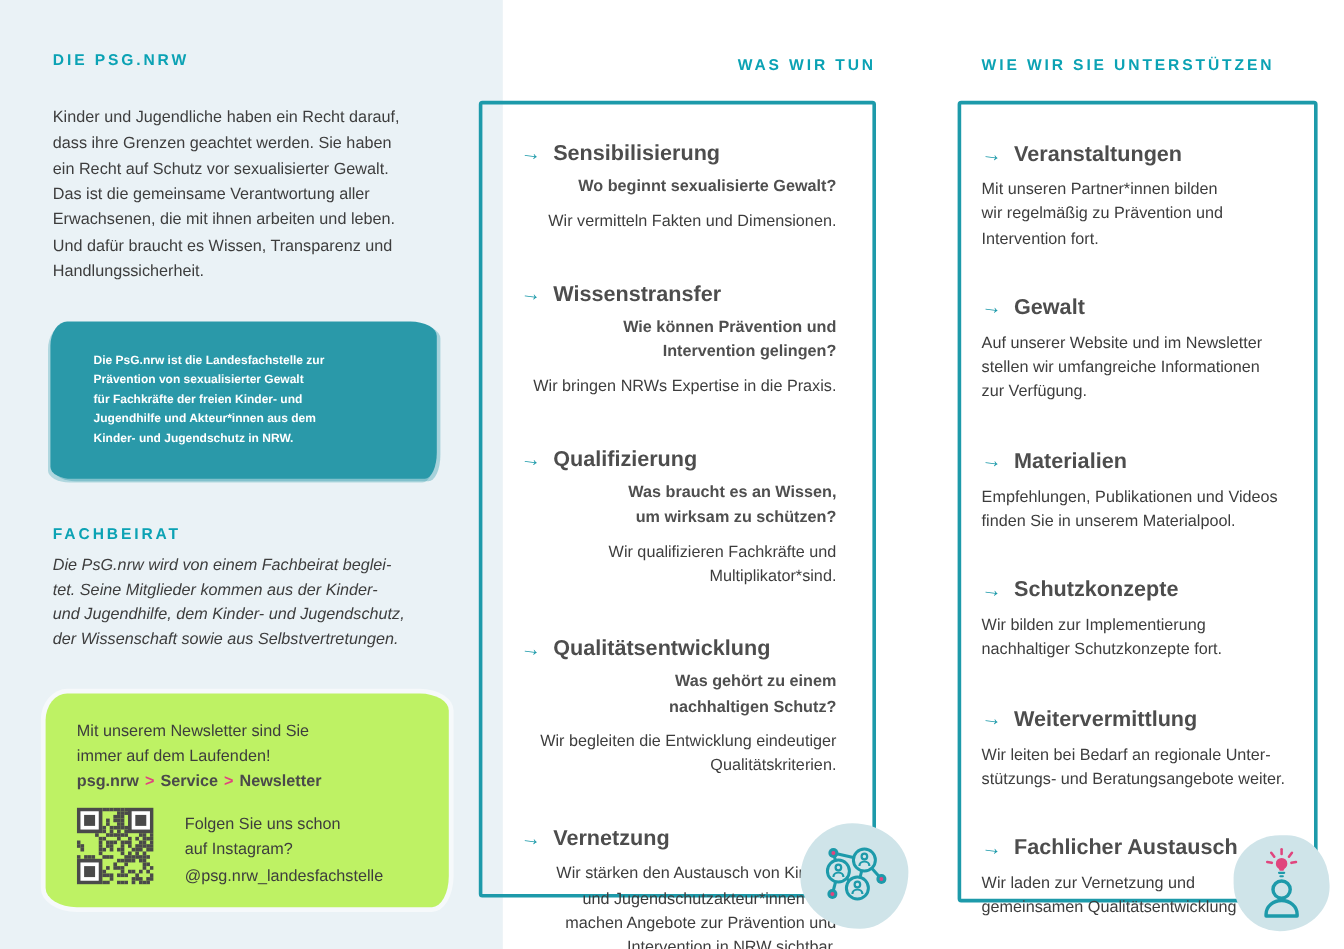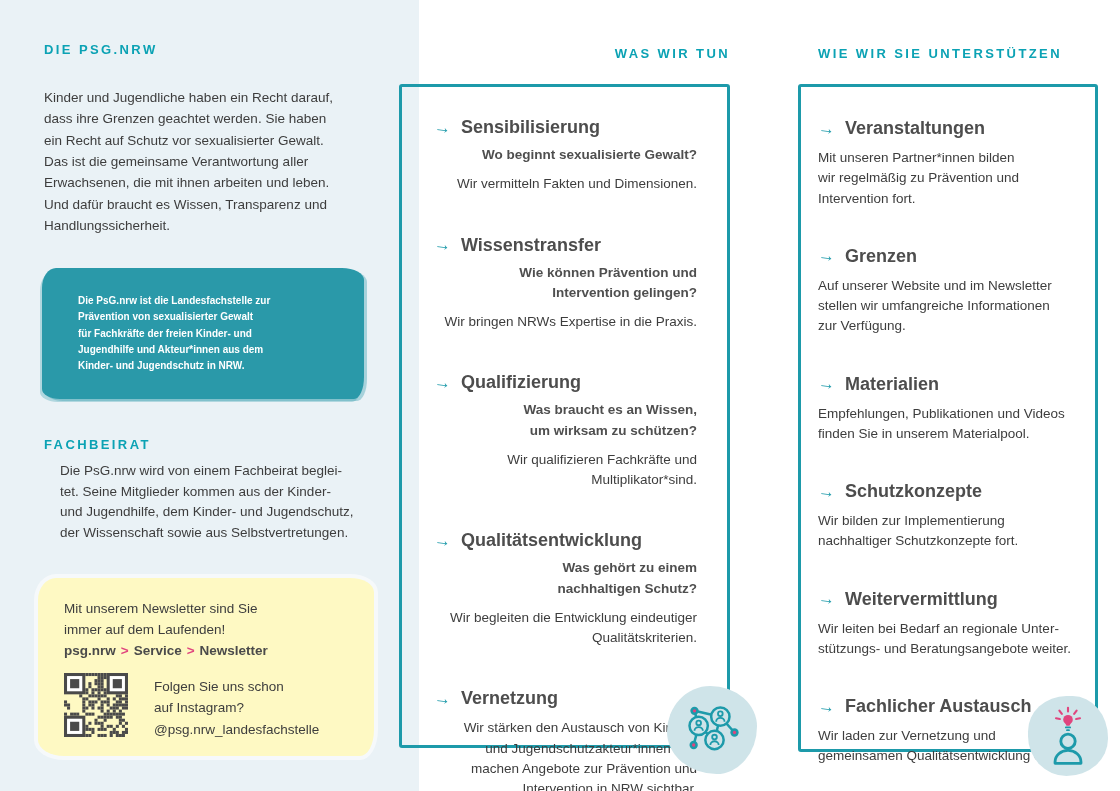--- a/index.html
+++ b/index.html
@@ -10,24 +10,24 @@
   .left-panel{position:absolute;left:0;top:0;width:419px;height:791px;
               background:#eaf2f6;box-sizing:border-box;padding:42px 22px 0 44px;}
   .sec-title{color:#0ba2b4;font-size:13px;font-weight:700;letter-spacing:2.4px;margin:0;}
   .intro{margin:30px 0 0;font-size:13.5px;line-height:1.58;white-space:pre-line;}
   .highlight{margin:32px 0 0 -2px;width:322px;box-sizing:border-box;background:#2a99a9;
              color:#fff;font-weight:700;font-size:10px;line-height:1.62;padding:25px 36px;
              border-radius:14px 22px 10px 18px / 20px 12px 22px 10px;
              box-shadow:3px 2px 0 0 rgba(42,153,169,.35), -2px 3px 0 0 rgba(42,153,169,.3);}
   .highlight p{margin:0;white-space:pre-line;}
   .fach-title{margin:38px 0 0;}
-  .fach-text{margin:9px 16px 0;font-size:13.5px;line-height:1.52;white-space:pre-line;}
+  .fach-text{margin:9px 0 0;font-size:13.5px;line-height:1.52;white-space:pre-line;font-style:italic;}
 
   .newsletter-card{position:absolute;left:38px;top:578px;width:336px;height:178px;
-             background:#fef9c3;box-sizing:border-box;padding:21px 26px;
+             background:#bef264;box-sizing:border-box;padding:21px 26px;
              border-radius:18px 24px 14px 26px / 22px 14px 26px 16px;
              box-shadow:0 0 0 4px rgba(255,255,255,.55);}
   .nl-text{margin:0;font-size:13.5px;line-height:1.55;white-space:pre-line;}
   .breadcrumb{margin:2px 0 0;font-size:13.5px;font-weight:700;color:#4a4a4a;}
   .breadcrumb .sep{color:#e0457e;margin:0 5px;}
   .insta-row{display:flex;gap:26px;margin-top:15px;align-items:flex-start;}
   .qr-svg{flex:0 0 auto;display:block;}
   .insta-text{margin:3px 0 0;font-size:13.5px;line-height:1.58;white-space:pre-line;}
 
   
@@ -361,21 +361,21 @@
             <span>Veranstaltungen</span>
           </h3>
         <p class="a">Mit unseren Partner*innen bilden
 wir regelmäßig zu Prävention und
 Intervention fort.</p>
       </div>
 
       <div class="item">
         <h3 class="item-h">
             <span class="arrow">→</span>
-            <span>Grenzen</span>
+            <span>Gewalt</span>
           </h3>
         <p class="a">Auf unserer Website und im Newsletter
 stellen wir umfangreiche Informationen
 zur Verfügung.</p>
       </div>
 
       <div class="item">
         <h3 class="item-h">
             <span class="arrow">→</span>
             <span>Materialien</span>

